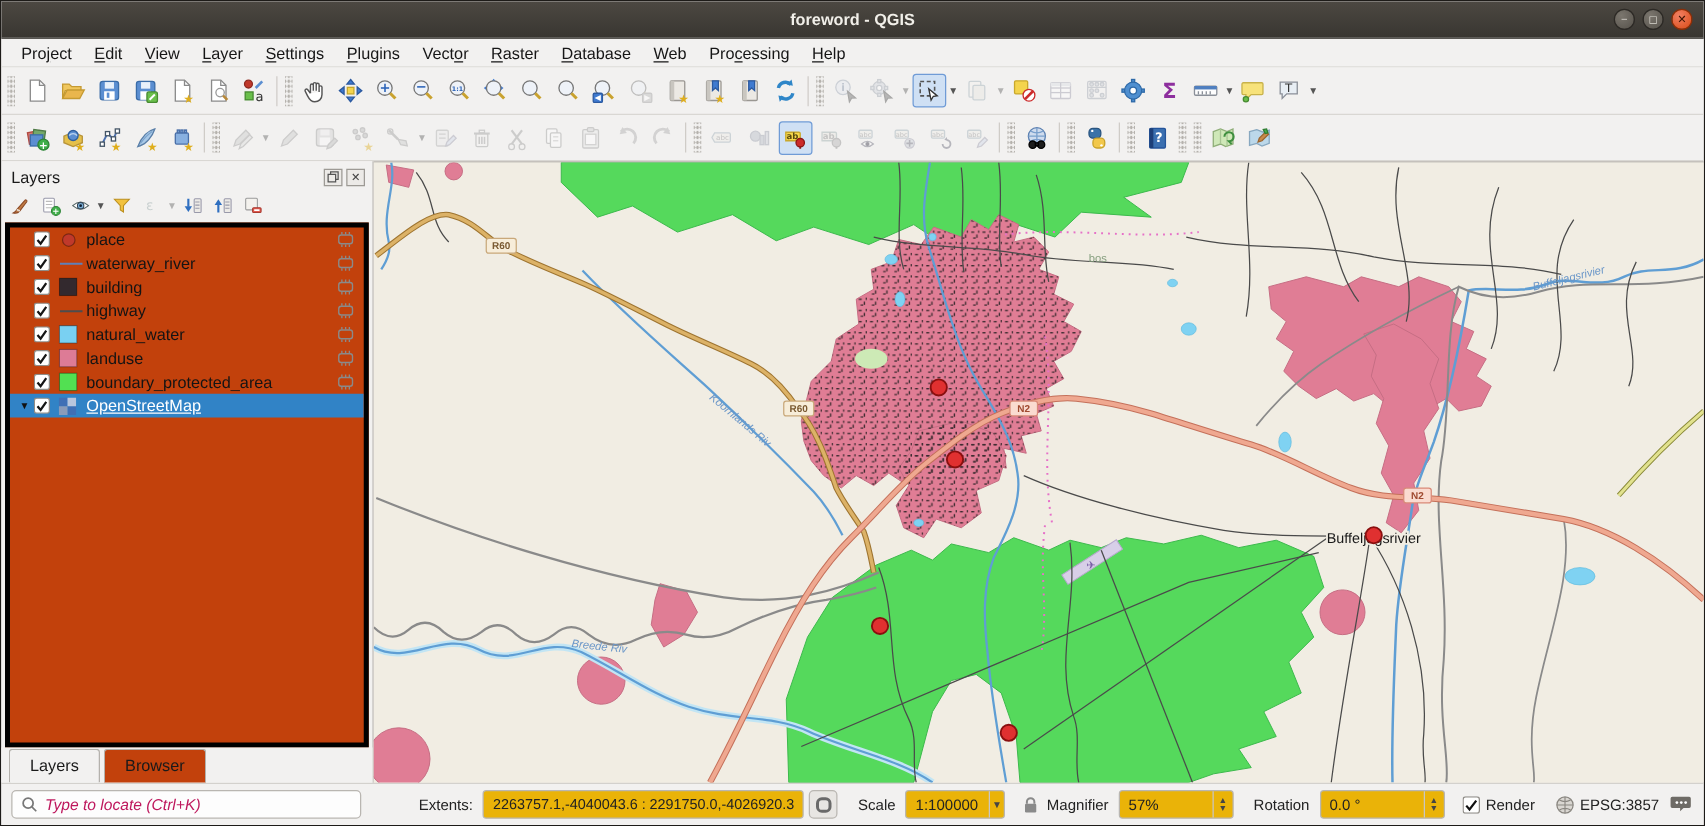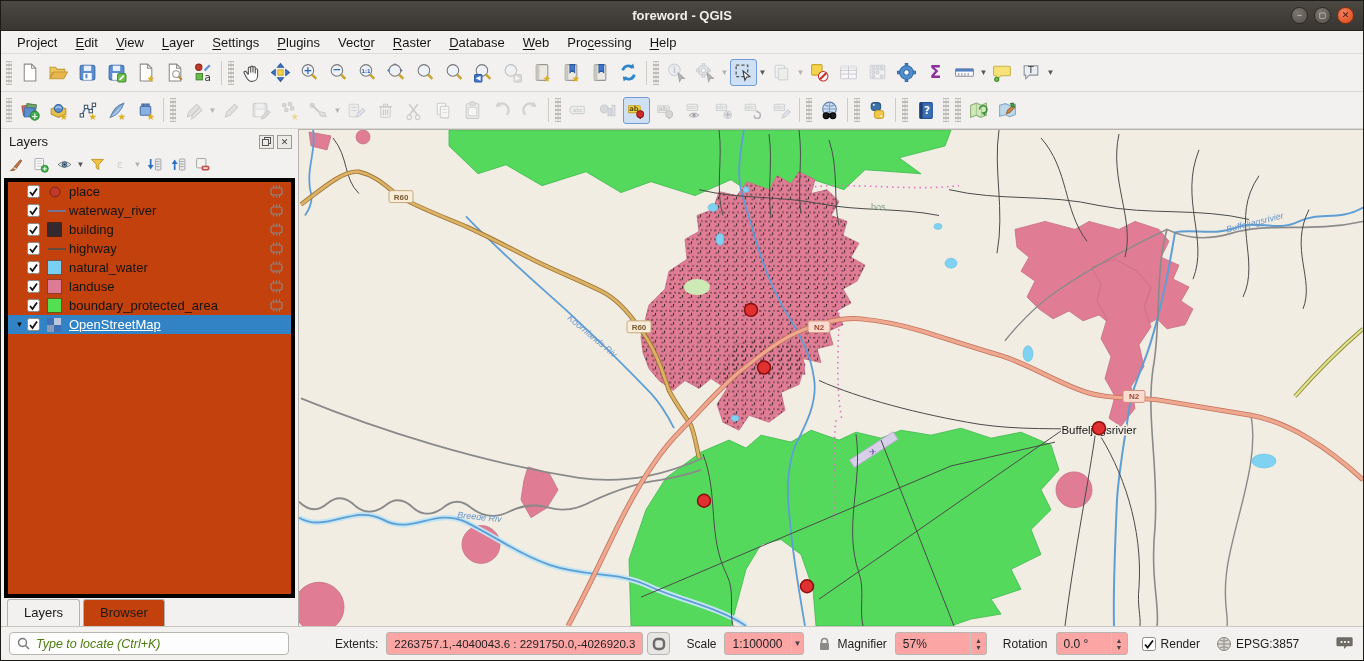--- a/index.html
+++ b/index.html
@@ -56,23 +56,23 @@
   .ptab{padding:5px 16px 6px 16px;font-size:13px;color:#1a1a1a;border:1px solid #b4b1ac;border-bottom:none;
         border-radius:3px 3px 0 0;background:#c2410c;position:relative}
   .ptab.active{background:#f2f1f0;z-index:2}
   .mapwrap{flex:1;position:relative;background:#f1ede3;border-top:1px solid #b6b3ae}
   .mapwrap svg{position:absolute;inset:0}
   
   .statusbar{height:34px;display:flex;align-items:center;font-size:12px;color:#222;background:#f2f1f0;
              border-top:1px solid #c9c6c1;padding:0 8px}
   .locate{width:280px;height:23px;border:1px solid #b9b6b1;border-radius:4px;background:#fdfdfd;display:flex;
           align-items:center;padding:0 7px;gap:6px;flex:none}
-  .locate .ph{color:#4d7c0f;font-style:italic;font-size:12.5px;white-space:nowrap}
+  .locate .ph{color:#be185d;font-style:italic;font-size:12.5px;white-space:nowrap}
   .sb-label{white-space:nowrap}
-  .sbox{height:23px;border:1px solid #b9b6b1;border-radius:3px;background:#fca5a5;display:flex;align-items:center;
+  .sbox{height:23px;border:1px solid #b9b6b1;border-radius:3px;background:#eab308;display:flex;align-items:center;
         padding:0 7px;white-space:nowrap}
   .extents-box{font-size:11.5px;margin-left:8px}
   .extent-btn{width:23px;height:23px;margin-left:4px;border:1px solid #b9b6b1;border-radius:4px;background:#e8e6e3;
               display:flex;align-items:center;justify-content:center}
   .combo{padding-right:0;margin-left:8px}
   .combo .cbar{width:17px;height:21px;border-left:1px solid #c9c6c1;display:flex;align-items:center;
                justify-content:center;font-size:8px;color:#444;margin-left:8px}
   .spin{padding-right:0;margin-left:8px}
   .spin .arrows{display:flex;flex-direction:column;width:16px;border-left:1px solid #c9c6c1;margin-left:8px;
                 height:21px;justify-content:center}
@@ -1320,21 +1320,21 @@
     </svg>
   <span class="sb-label" style="margin-left:6px">Magnifier</span>
   <span class="sbox spin" style="width:92px">
     <span style="flex:1">57%</span>
     <span class="arrows">
         <span>▲</span>
         <span>▼</span>
       </span>
   </span>
   <span class="sb-label" style="margin-left:16px">Rotation</span>
-  <span class="sbox spin" style="width:72px">
+  <span class="sbox spin" style="width:100px">
     <span style="flex:1">0.0 °</span>
     <span class="arrows">
         <span>▲</span>
         <span>▼</span>
       </span>
   </span>
   <span class="chk" style="margin-left:14px">
     <svg width="14" height="14">
         <rect x="0.5" y="0.5" width="13" height="13" rx="2" fill="#fff" stroke="#908d88"></rect>
         <path d="M3 7.5 l2.6 3 L11 3.5" stroke="#111" stroke-width="1.8" fill="none"></path>

